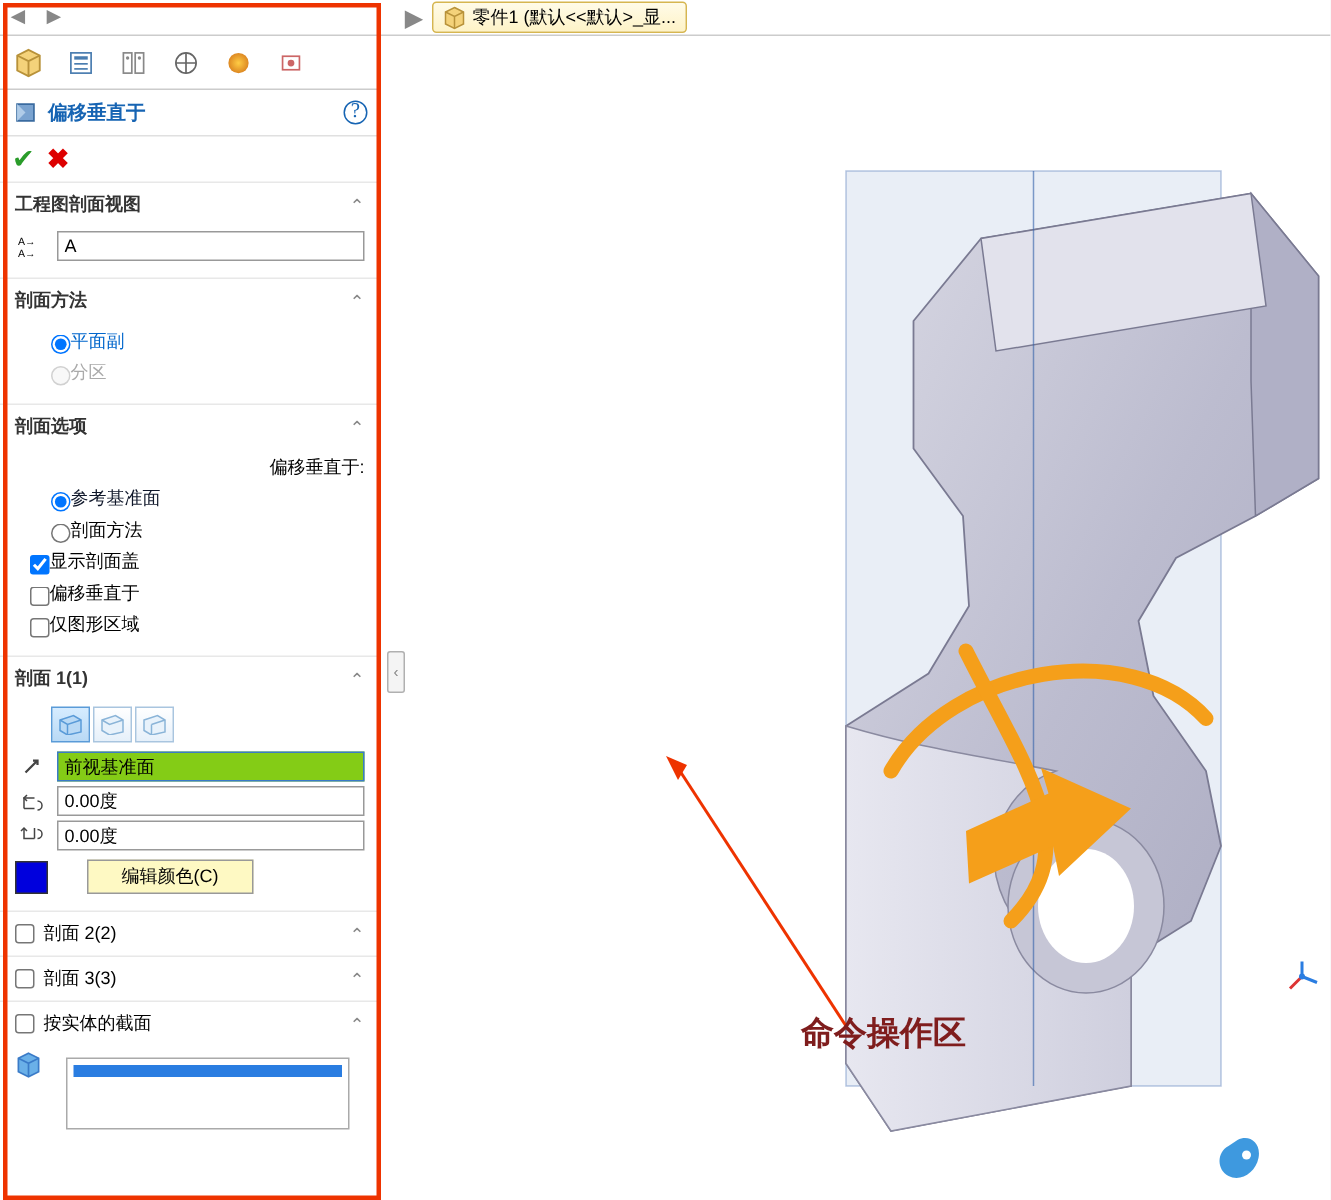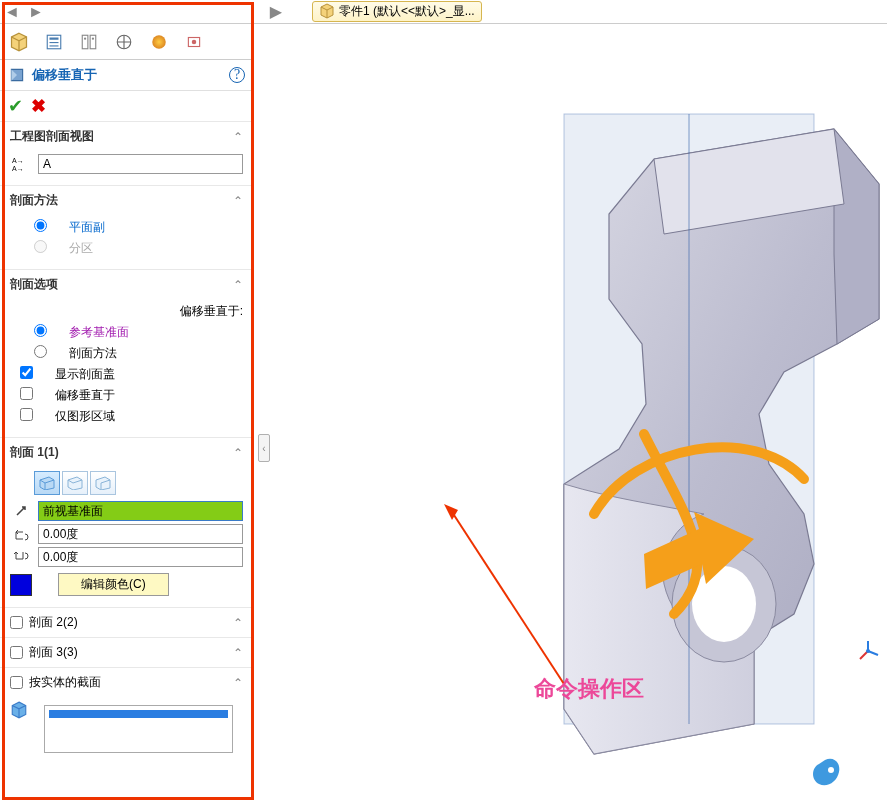--- a/index.html
+++ b/index.html
@@ -1,20 +1,20 @@
 <!DOCTYPE html>
 <html><head>
 <meta charset="utf-8">
 <style>
 * { box-sizing: border-box; margin: 0; padding: 0; font-family: "Microsoft YaHei", sans-serif; }
 body { background: #f0f0f0; width: 887px; height: 800px; overflow: hidden; position: relative; }
 
 .top-bar { height: 24px; background: #fff; border-bottom: 1px solid #ccc; display: flex; align-items: center; }
 .top-bar .nav-btn { width: 24px; height: 22px; display: flex; align-items: center; justify-content: center; color: #888; cursor: pointer; }
-.doc-tab { display: flex; align-items: flex-start; margin-left: 24px; background: linear-gradient(#fffbe8,#fef3c7); border: 1px solid #d6b650; border-radius: 3px; padding: 1px 6px; font-size: 12px; }
+.doc-tab { display: flex; align-items: flex-end; margin-left: 0; background: linear-gradient(#fffbe8,#fef3c7); border: 1px solid #d6b650; border-radius: 3px; padding: 1px 6px; font-size: 12px; }
 .doc-tab .cube-icon { width: 16px; height: 16px; margin-right: 4px; }
 
 .main { display: flex; height: calc(800px - 24px); }
 
 .side { width: 254px; background: #fff; border-right: 1px solid #b7b7b7; position: relative; }
 .red-box { position: absolute; left: 2px; top: -22px; width: 252px; height: 798px; border: 3px solid #e30; pointer-events: none; z-index: 5; }
 
 .tab-strip { height: 36px; border-bottom: 1px solid #ccc; display: flex; align-items: center; padding: 2px; gap: 1px; }
 .tab-itm { width: 34px; height: 30px; display: flex; align-items: center; justify-content: center; border: 1px solid transparent; cursor: pointer; }
 
@@ -30,21 +30,21 @@
 .sec-head { display: flex; align-items: center; justify-content: space-between; padding: 6px 10px 4px 10px; cursor: pointer; }
 .sec-head .lbl { font-size: 12px; font-weight: bold; color: #333; }
 .sec-head .chev { color: #888; font-size: 12px; }
 .sec-body { padding: 2px 10px 8px 10px; }
 
 .field-row { display: flex; align-items: center; margin: 3px 0; gap: 6px; }
 .field-row .icon-slot { width: 22px; display: flex; justify-content: center; }
 .field-row input[type=text] { flex: 1; border: 1px solid #999; padding: 2px 4px; font-size: 12px; height: 20px; }
 .field-row input.selected { background: #84cc16; border: 1px solid #3a7bc8; }
 
-.radio-row, .check-row { display: flex; align-items: flex-start; margin: 4px 0 4px 24px; font-size: 12px; gap: 22px; }
+.radio-row, .check-row { display: flex; align-items: flex-end; margin: 4px 0 4px 24px; font-size: 12px; gap: 0; }
 .check-row-l0 { margin-left: 10px; }
 .sub-lbl { font-size: 12px; margin: 4px 0 2px 10px; text-align: right; }
 
 .plane-btns { display: flex; gap: 2px; margin: 4px 0 6px 24px; }
 .plane-btn { width: 26px; height: 24px; border: 1px solid #a9c5df; background: linear-gradient(#fff,#e6f0fa); display: flex; align-items: center; justify-content: center; cursor: pointer; }
 .plane-btn.sel { background: linear-gradient(#d6ecff,#b9d9f5); border-color: #5a9bd8; }
 
 .color-box { width: 22px; height: 22px; background: #0000dd; border: 1px solid #333; }
 .edit-color-btn { margin-left: 20px; padding: 2px 22px; font-size: 12px; border: 1px solid #999; background: #fef9c3; cursor: pointer; }
 
@@ -54,21 +54,21 @@
 
 .body-list { margin: 4px 10px; border: 1px solid #aaa; height: 48px; padding: 4px; }
 .body-item { width: 100%; height: 8px; background: #2a7de1; }
 
 .viewport { flex: 1; background: #fff; position: relative; overflow: hidden; }
 .vp-mid-btn { position: absolute; left: 4px; top: 410px; width: 12px; height: 28px; border: 1px solid #b0b0b0; border-radius: 2px; background: #f4f4f4; display: flex; align-items: center; justify-content: center; color: #888; font-size: 10px; cursor: pointer; }
 
 .model-svg { position: absolute; left: 160px; top: 60px; }
 
 .arrow-svg { position: absolute; left: 180px; top: 470px; pointer-events: none; z-index: 6; }
-.anno-text { position: absolute; left: 280px; top: 650px; font-size: 22px; font-weight: bold; color: #ec4899; z-index: 6; }
+.anno-text { position: absolute; left: 280px; top: 650px; font-size: 22px; font-weight: bold; color: #7f1d1d; z-index: 6; }
 
 .indicator { position: absolute; left: 602px; top: 615px; }
 
 .watermark { position: absolute; right: 8px; bottom: 8px; opacity: 0.9; }
 
 svg { display: block; }
 </style>
 </head>
 <body>
 
@@ -189,21 +189,21 @@
 
   <div class="section">
     <div class="sec-head">
       <span class="lbl">剖面选项</span>
       <span class="chev">⌃</span>
     </div>
     <div class="sec-body">
       <div class="sub-lbl">偏移垂直于:</div>
       <div class="radio-row">
             <input type="radio" checked="" style="">
-            <span style="color:#a21caf">参考基准面</span>
+            <span style="color:#0f172a">参考基准面</span>
           </div>
       <div class="radio-row">
             <input type="radio" style="">
             <span>剖面方法</span>
           </div>
       <div class="check-row check-row-l0">
             <input type="checkbox" checked="" style="">
             <span>显示剖面盖</span>
           </div>
       <div class="check-row check-row-l0">

